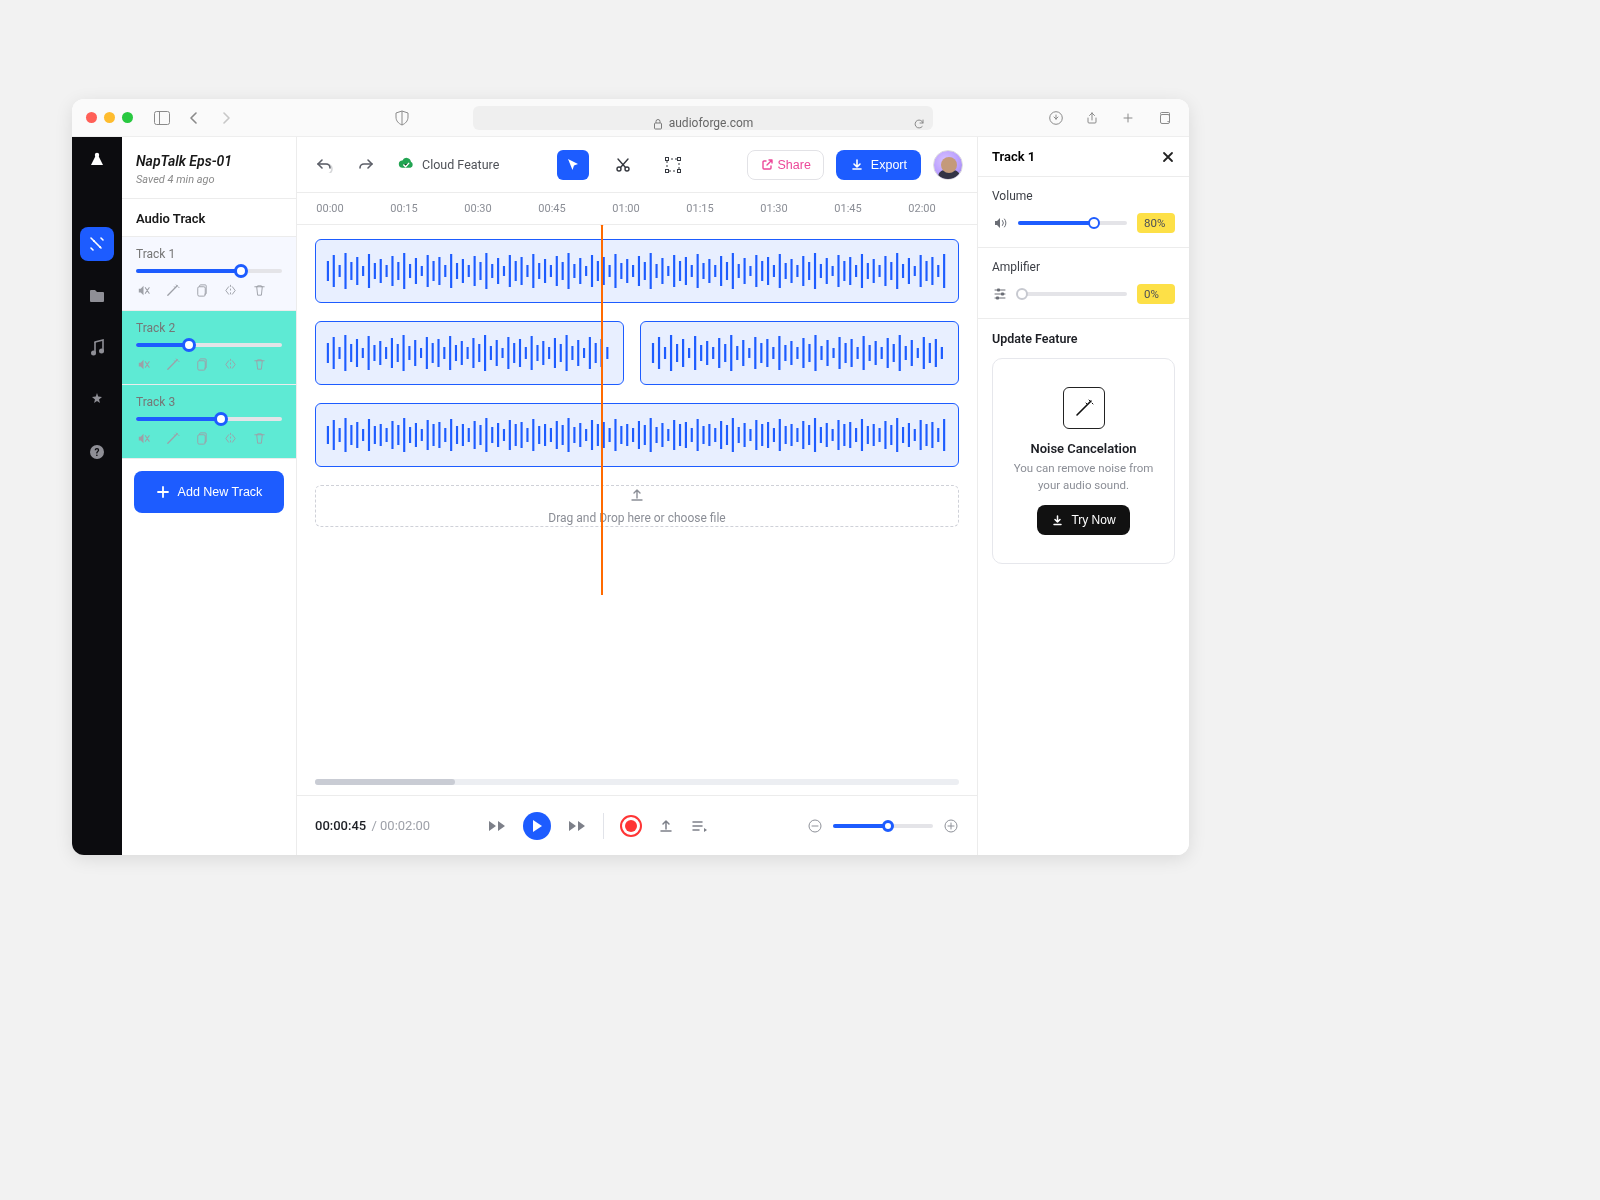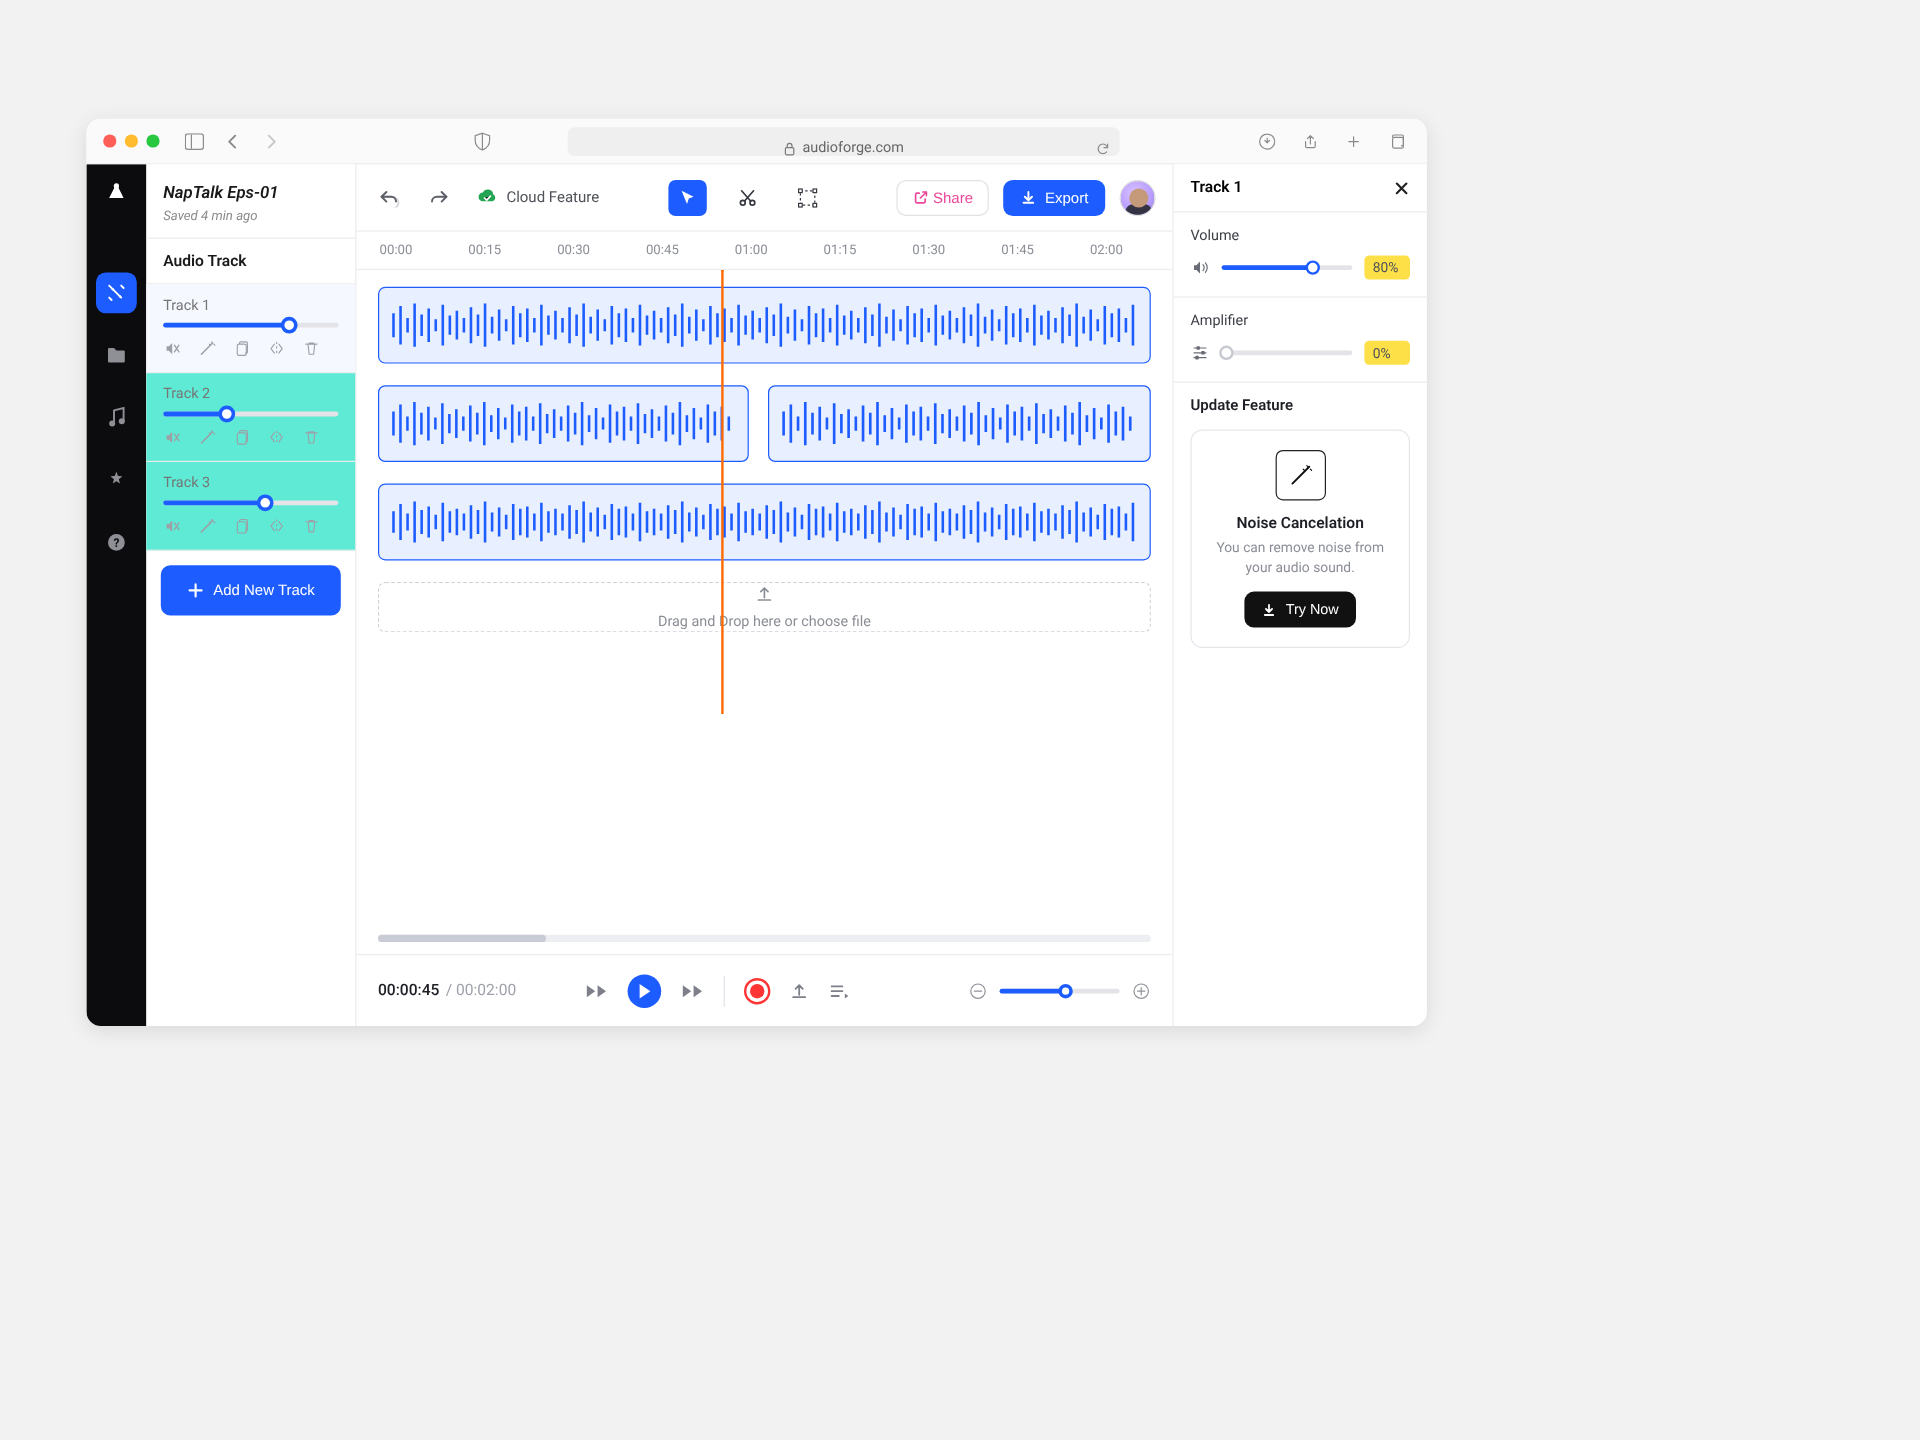--- a/index.html
+++ b/index.html
@@ -266,21 +266,21 @@
   .insp-row .val-chip{ background:#fde047; border-radius:4px; padding:3px 7px; font-size:11.5px; color:#4c4f57; min-width:38px; text-align:left;}
   .slider-generic{ position:relative; flex:1; height:4px; background:#e4e4e8; border-radius:3px;}
   .slider-generic .fill{position:absolute; left:0; height:100%; background:#1d5cff; border-radius:3px;}
   .slider-generic .knob{position:absolute; top:50%; width:12px;height:12px;border-radius:50%;background:#fff;border:2px solid #c7c9d0; transform:translate(-50%,-50%);}
   .slider-generic.filled .knob{border-color:#1d5cff;}
 
   .feature-card{
     margin:12px 14px;
     border:1px solid #e6e7ec;
     border-radius:10px;
-    padding:16px 12px;
+    padding:28px 12px;
     text-align:center;
   }
   .feature-icon-box{
     width:42px;height:42px;
     border:1.5px solid #222;
     border-radius:6px;
     margin:0 auto 12px;
     display:flex;align-items:center;justify-content:center;
   }
   .feature-title{font-size:13px;font-weight:600;color:#1d1f25;margin-bottom:4px;}

